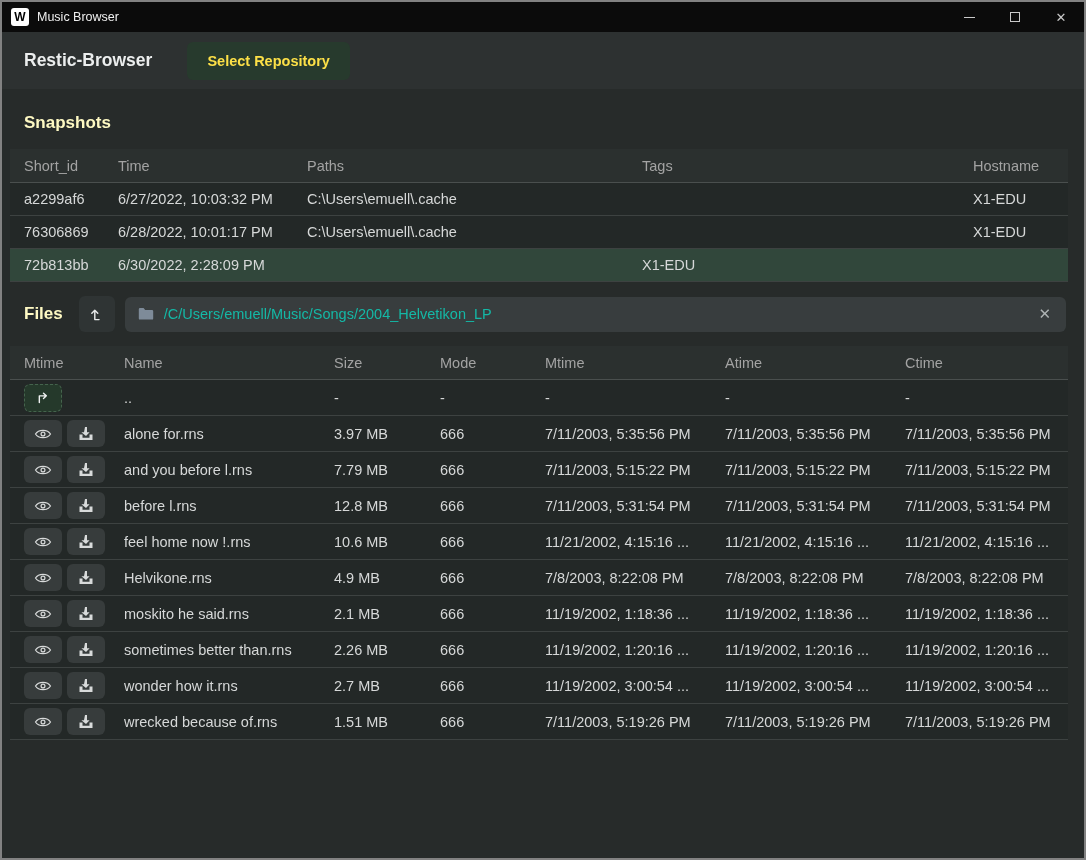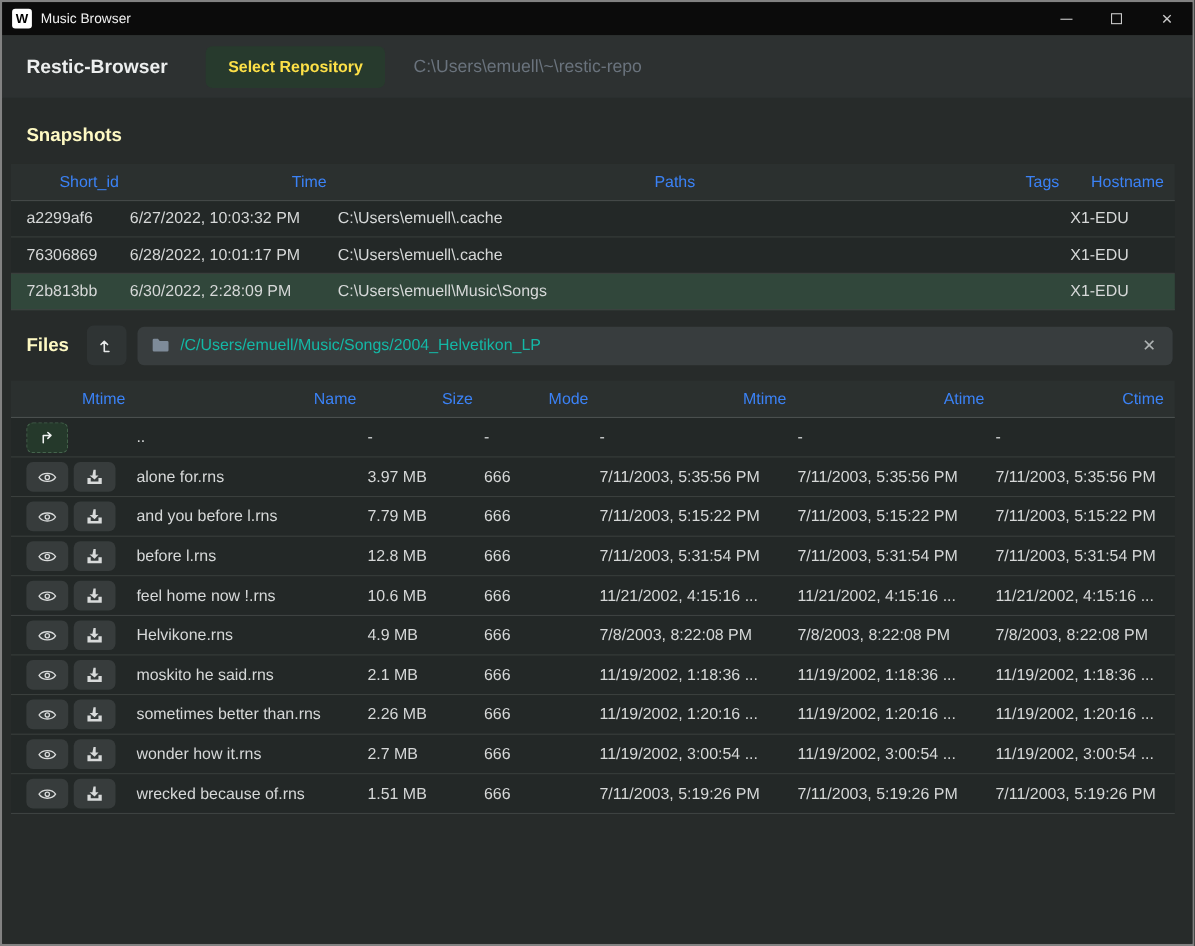--- a/index.html
+++ b/index.html
@@ -30,21 +30,21 @@
   .main { flex:1; background:#272b2a; overflow:hidden; }
   .section-title { color:#fef9c3; font-weight:bold; font-size:17px; }
   .snapshots-title { padding:24px 0 16px 22px; }
 
   .table-wrap { margin-left:8px; margin-right:16px; }
 
   .grid-row { display:grid; align-items:center; }
   .snap-cols  { grid-template-columns:94px 189px 335px 331px 1fr; padding-left:14px; }
   .files-cols { grid-template-columns:100px 210px 106px 105px 180px 180px 1fr; padding-left:14px; }
 
-  .thead { height:34px; color:#3b82f6; font-size:14.5px; background:#2b302f; border-bottom:1px solid #4a4f4e;text-align:right; }
+  .thead { height:34px; color:#a3a3a3; font-size:14.5px; background:#2b302f; border-bottom:1px solid #4a4f4e; }
   .trow  { color:#d6d8d8; font-size:14.5px; background:#232827; border-bottom:1px solid #3d4241; }
   .snap-row  { height:33px; cursor:pointer; }
   .snap-row.selected { background:#31473b; }
   .file-row  { height:36px; }
   .cell { overflow:hidden; white-space:nowrap; text-overflow:ellipsis; padding-right:10px; }
 
   
   .files-bar { display:flex; align-items:center; margin-top:14px; padding-left:22px; padding-right:18px; height:36px; }
   .files-title { flex:0 0 auto; }
   .up-root-btn { width:36px; height:36px; margin-left:16px; background:#2f3434; border:none; border-radius:6px;
@@ -80,21 +80,20 @@
         <span class="glyph-max"></span>
       </div>
     <div class="win-btn">
         <span class="glyph-close">✕</span>
       </div>
   </div>
 
   <div class="toolbar">
     <div class="app-name">Restic-Browser</div>
     <button class="select-repo-btn">Select Repository</button>
-    <div class="repo-path">C:\Users\emuell\~\restic-repo</div>
   </div>
 
   <div class="main">
 
     <div class="section-title snapshots-title">Snapshots</div>
 
     <div class="table-wrap">
       <div class="grid-row snap-cols thead" id="snap-head">
           <div class="cell">Short_id</div>
           <div class="cell">Time</div>
@@ -113,21 +112,20 @@
           <div class="grid-row snap-cols trow snap-row">
             <div class="cell">76306869</div>
             <div class="cell">6/28/2022, 10:01:17 PM</div>
             <div class="cell">C:\Users\emuell\.cache</div>
             <div class="cell"></div>
             <div class="cell">X1-EDU</div>
           </div>
           <div class="grid-row snap-cols trow snap-row selected">
             <div class="cell">72b813bb</div>
             <div class="cell">6/30/2022, 2:28:09 PM</div>
-            <div class="cell">C:\Users\emuell\Music\Songs</div>
             <div class="cell"></div>
             <div class="cell">X1-EDU</div>
           </div>
         </div>
     </div>
 
     <div class="files-bar">
       <div class="section-title files-title">Files</div>
       <button class="up-root-btn">
         <svg width="17" height="17" viewBox="0 0 20 20" fill="none" stroke="#e7e9e9" stroke-width="1.7" stroke-linecap="round" stroke-linejoin="round">

